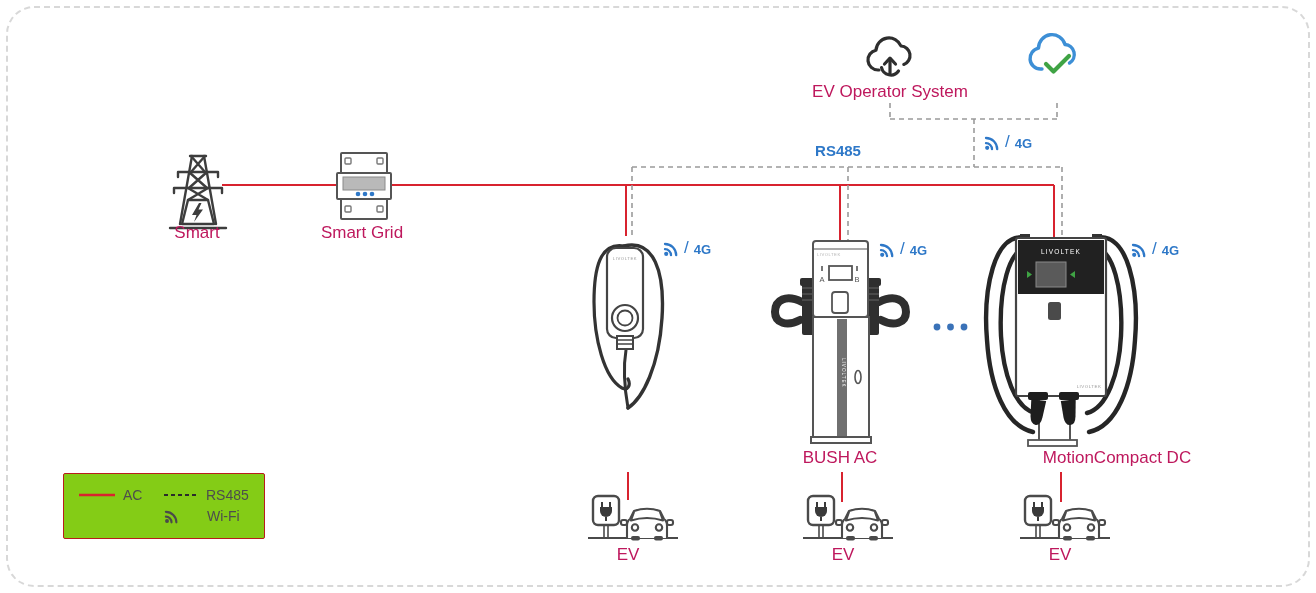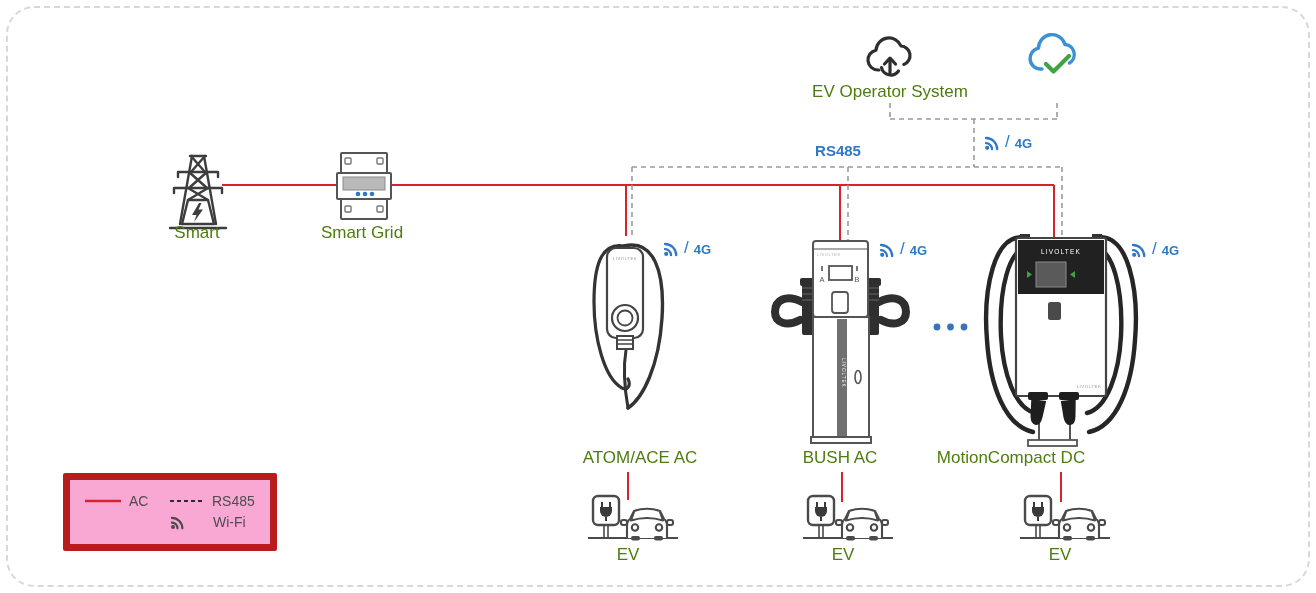--- a/index.html
+++ b/index.html
@@ -1,26 +1,26 @@
 <!DOCTYPE html>
 <html><head>
 <meta charset="utf-8">
 <style>
   html,body{margin:0;padding:0;background:#fff;}
   .canvas{position:relative;width:1316px;height:593px;background:#ffffff;
           font-family:"Liberation Sans",sans-serif;overflow:hidden;}
   .frame{position:absolute;inset:6px;border:2px dashed #d8d8d8;border-radius:28px;pointer-events:none;}
   .abs{position:absolute;}
-  .lbl{position:absolute;color:#4d7c0f;font-size:17px;text-align:center;white-space:nowrap;}
+  .lbl{position:absolute;color:#be185d;font-size:17px;text-align:center;white-space:nowrap;}
   .blue-bold{color:#2e78c8;font-weight:700;font-size:15px;}
   .wifi4g{position:absolute;display:flex;align-items:center;gap:4px;color:#2e78c8;
           font-size:13px;font-weight:700;}
   .wifi4g .slash{font-weight:400;font-size:17px;color:#2e78c8;margin:0 1px;transform:translateY(-1px);}
-  .legend{position:absolute;left:63px;top:473px;width:200px;height:64px;border:7px solid #b91c1c;
-          background:#f9a8d4;border-radius:2px;}
+  .legend{position:absolute;left:63px;top:473px;width:200px;height:64px;border:1px solid #b91c1c;
+          background:#84cc16;border-radius:2px;}
   .legend-grid{position:absolute;inset:0;font-size:14px;color:#4d4d4d;}
   .legend-item{position:absolute;display:flex;align-items:center;gap:8px;white-space:nowrap;}
   svg{display:block;}
 </style>
 </head>
 <body>
 
 <div class="canvas">
   <div class="frame"></div>
 
@@ -143,21 +143,20 @@
       <path d="M54,20 C84,13 95,46 92,92 C89,140 73,172 58,182" stroke-width="3.4"></path>
       <path d="M56,124 C53,142 55,165 58,182" stroke-width="3"></path>
     </g>
     <rect x="37" y="22" width="36" height="90" rx="9" fill="#ffffff" stroke="#444" stroke-width="2.2"></rect>
     <text x="55" y="34" font-size="4.2" fill="#9a9a9a" text-anchor="middle" letter-spacing="0.6">LIVOLTEK</text>
     <circle cx="55" cy="92" r="13" fill="#ffffff" stroke="#444" stroke-width="2.2"></circle>
     <circle cx="55" cy="92" r="7.5" fill="none" stroke="#444" stroke-width="1.8"></circle>
     <rect x="47" y="110" width="16" height="13" fill="#ffffff" stroke="#444" stroke-width="2"></rect>
     <path d="M48,114 h14 M48,118 h14" stroke="#444" stroke-width="1.4"></path>
   </svg>
-  <div class="lbl" style="left:560px;top:448px;width:160px">ATOM/ACE AC</div>
 
   <svg class="abs" style="left:768px;top:226px" width="145" height="222" viewBox="0 0 145 222">
 
     <g fill="#2f2f2f">
       <rect x="32" y="52" width="16" height="8" rx="2"></rect>
       <rect x="34" y="56" width="12" height="53" rx="2"></rect>
       <rect x="97" y="52" width="16" height="8" rx="2"></rect>
       <rect x="99" y="56" width="12" height="53" rx="2"></rect>
     </g>
     <path d="M34,76 C18,68 7,74 7,86 C7,97 19,101 32,94" stroke="#2f2f2f" stroke-width="8" fill="none" stroke-linecap="round"></path>
@@ -213,21 +212,21 @@
     <rect x="65" y="80" width="13" height="18" rx="2.5" fill="#4a4a4a"></rect>
     <text x="106" y="166" font-size="4.4" fill="#999" text-anchor="middle" letter-spacing="0.5">LIVOLTEK</text>
 
     <g fill="#1e1e1e">
       <rect x="45" y="170" width="20" height="8" rx="2"></rect>
       <rect x="76" y="170" width="20" height="8" rx="2"></rect>
       <path d="M47,178 h15 l-2,17 q-1,8 -6,8 q-5,0 -6,-8 z" transform="rotate(6 54 190)"></path>
       <path d="M79,178 h15 l-2,17 q-1,8 -6,8 q-5,0 -6,-8 z" transform="rotate(-6 87 190)"></path>
     </g>
   </svg>
-  <div class="lbl" style="left:921px;top:448px;width:180px">MotionCompact DC</div>
+  <div class="lbl" style="left:1027px;top:448px;width:180px">MotionCompact DC</div>
 
   <svg class="abs" style="left:587px;top:493px" width="92" height="50" viewBox="0 0 92 50">
     <path d="M1,45 H91" stroke="#4a4a4a" stroke-width="2"></path>
     <path d="M17,32 V45 M21,32 V45" stroke="#4a4a4a" stroke-width="1.6"></path>
     <rect x="6" y="3" width="26" height="29" rx="5" fill="#ffffff" stroke="#4a4a4a" stroke-width="2.4"></rect>
     <path d="M15,9 V14 M23,9 V14 M19,24 V28" stroke="#3a3a3a" stroke-width="2"></path>
     <path d="M13,14 h12 v4 a6,6 0 0 1 -12,0 z" fill="#3a3a3a"></path>
     <g stroke="#4a4a4a" stroke-width="2.1" fill="#ffffff" stroke-linejoin="round">
       <path d="M40,45 V33 q0,-5 3,-7 l4,-8 q13,-4.6 26,0 l4,8 q3,2 3,7 v12"></path>
       <path d="M47,19 L44,27.5 Q60,22.5 76,27.5 L73,19" fill="none"></path>

